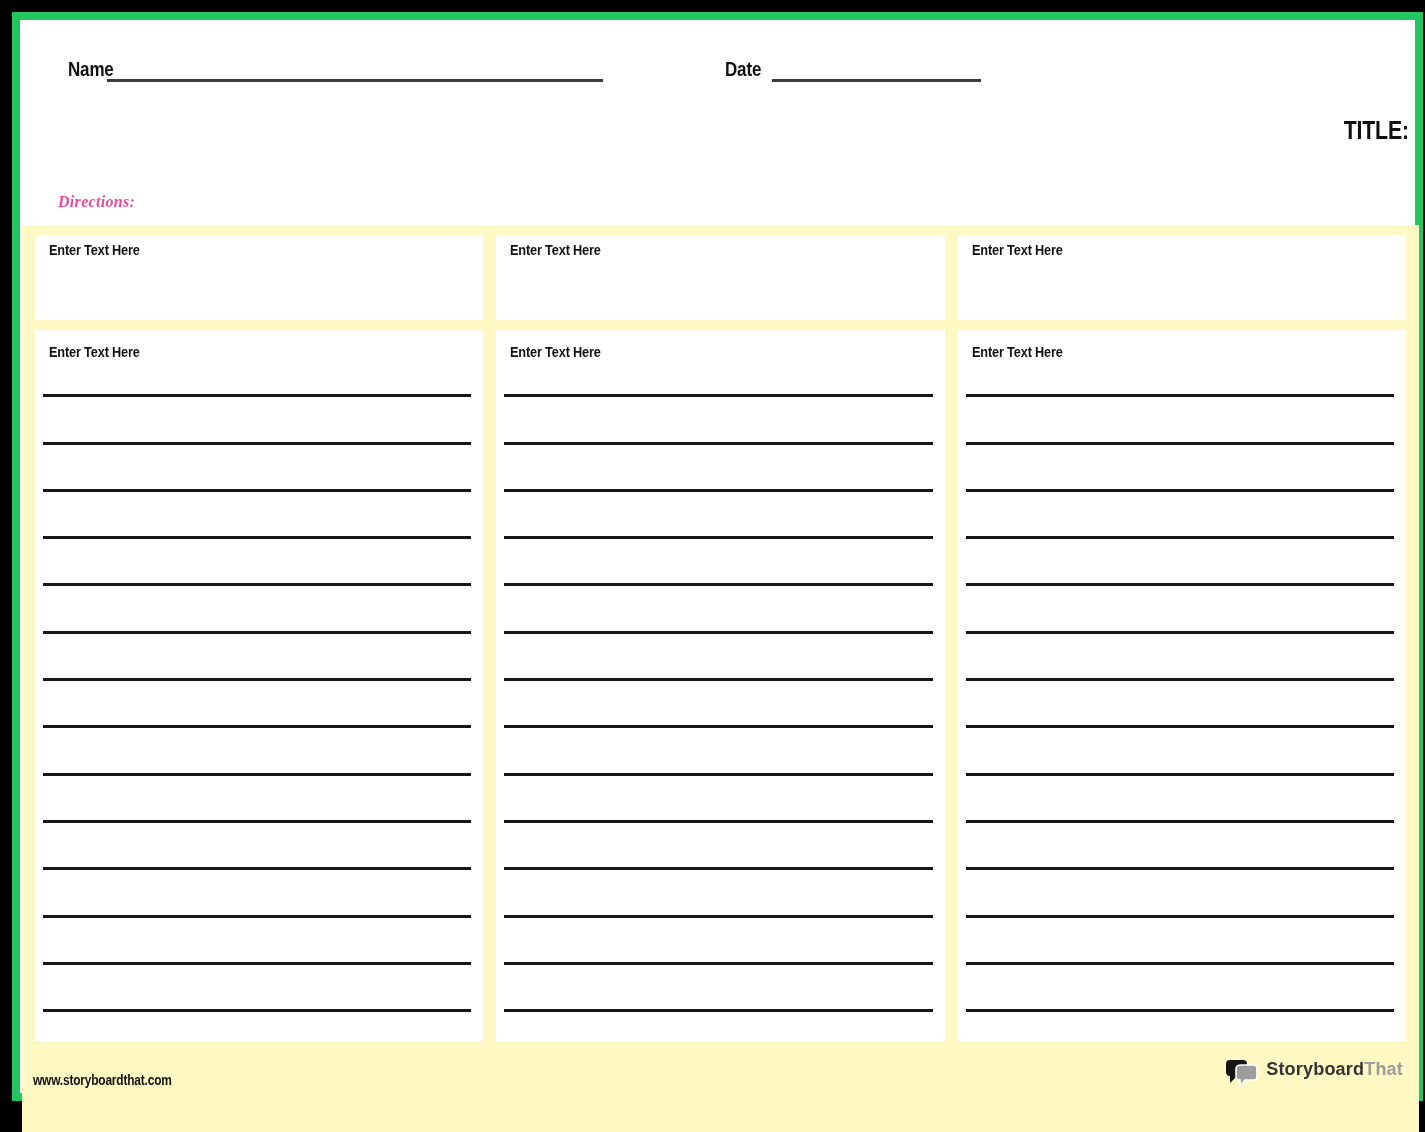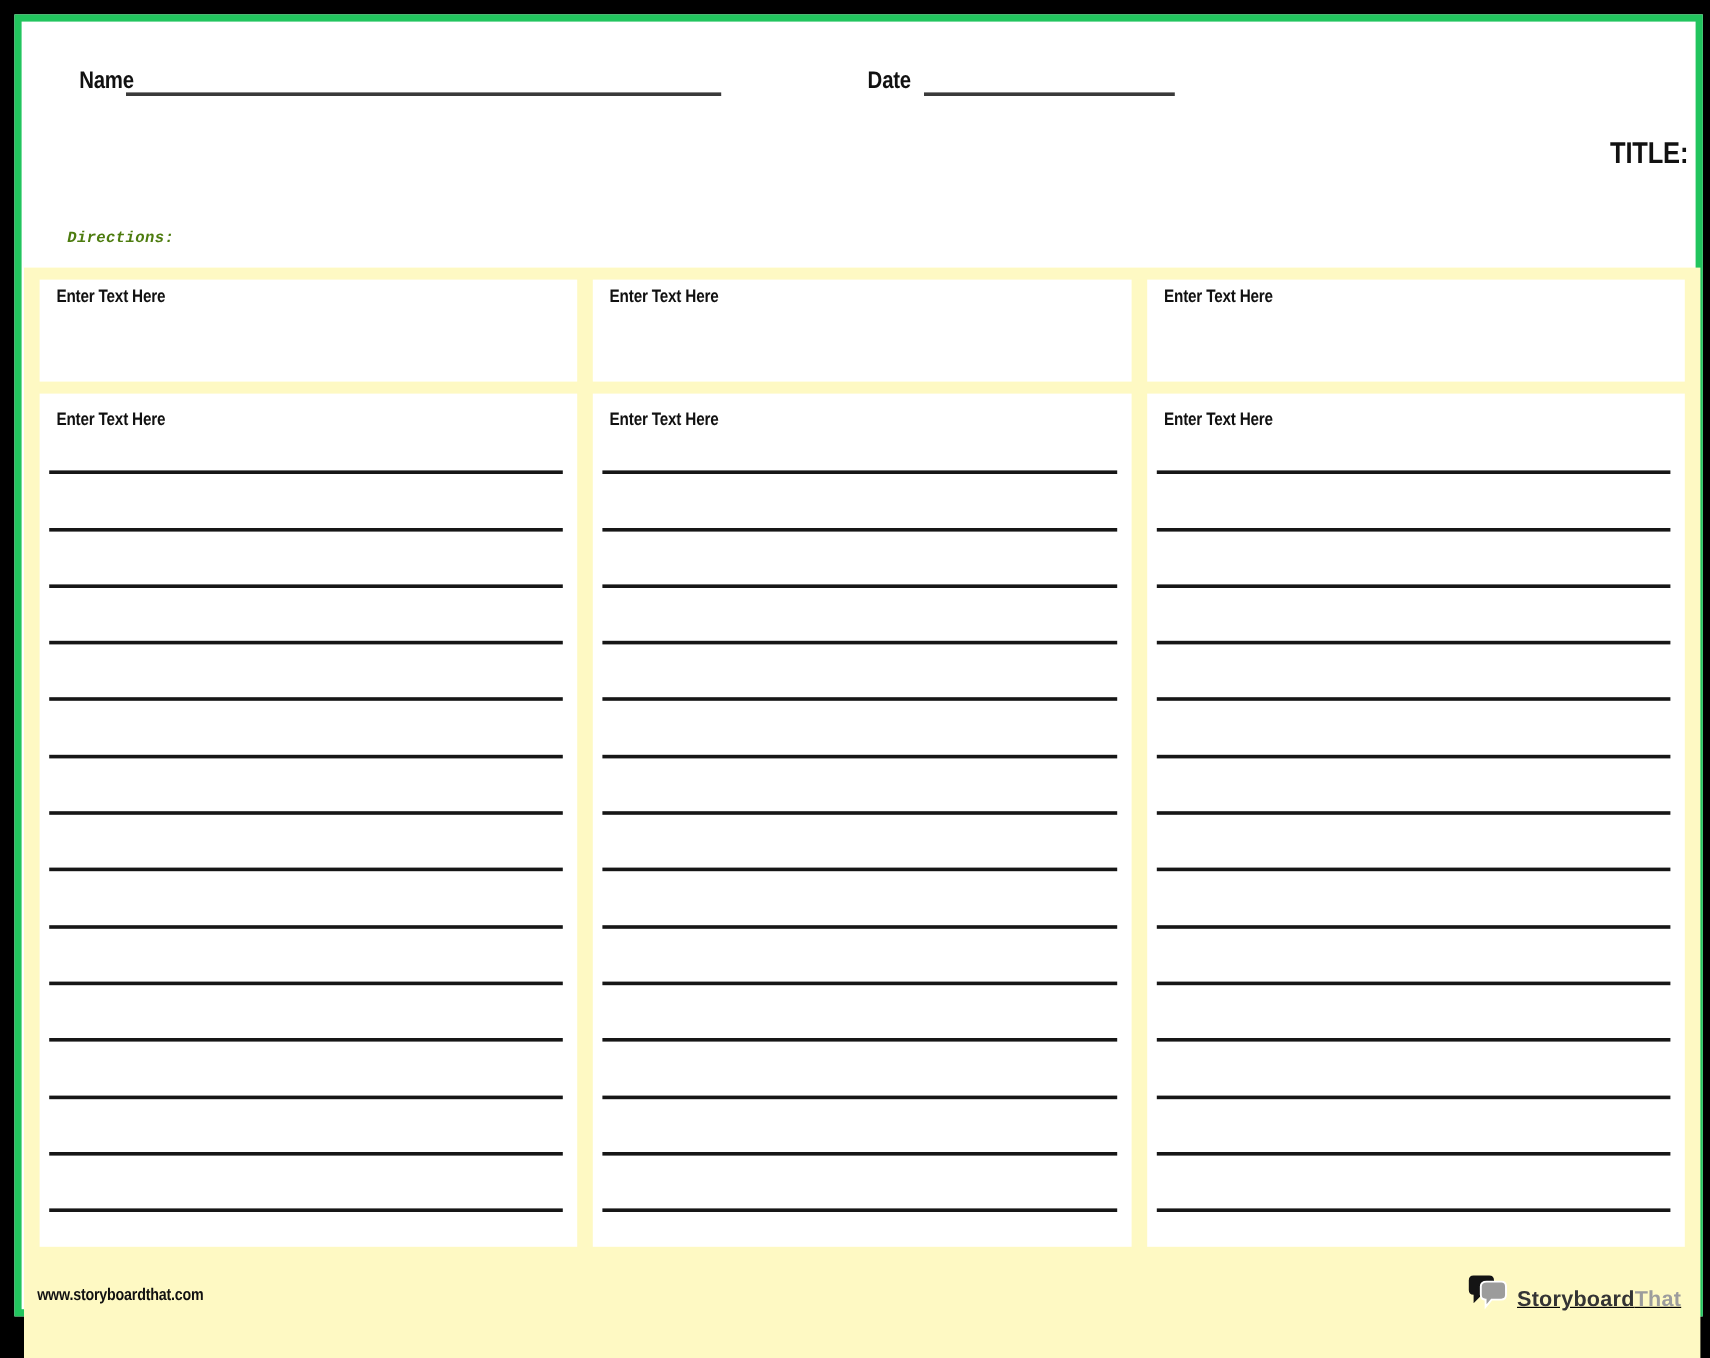--- a/index.html
+++ b/index.html
@@ -2,43 +2,43 @@
 <html><head>
 <meta charset="utf-8">
 <style>
   html,body{margin:0;padding:0;background:#000;}
   .canvas{
     position:relative;width:1425px;height:1132px;background:#000;overflow:hidden;
     font-family:"Liberation Sans",sans-serif;
   }
   .page{
     position:absolute;left:12px;top:12px;width:1395px;height:1073px;
-    background:#fff;border:6px solid #22c55e;
+    background:#fff;border:8px solid #22c55e;
   }
   
   .cond{
     display:inline-block;
     font-weight:700;
     transform:scaleX(0.85);
     transform-origin:0 50%;
     letter-spacing:-0.2px;
     color:#111;
     white-space:nowrap;
   }
   .cond-center{transform-origin:50% 50%;}
   .name-label{position:absolute;left:48px;top:38px;font-size:20px;}
   .date-label{position:absolute;left:705px;top:38px;font-size:20px;}
   .name-line{position:absolute;left:87px;top:59px;width:496px;height:3px;background:#3a3a3a;}
   .date-line{position:absolute;left:752px;top:59px;width:209px;height:3px;background:#3a3a3a;}
   .title-row{position:absolute;left:0;top:96px;width:100%;text-align:right;}
   .title-row .cond{font-size:25px;}
   .directions{
     position:absolute;left:38px;top:173px;
-    font-family:Liberation Mono, monospace;
-    font-style:italic;font-weight:700;font-size:13px;color:#4d7c0f;
+    font-family:Liberation Serif, serif;
+    font-style:italic;font-weight:700;font-size:16px;color:#ec4899;
     letter-spacing:0.3px;
   }
   .worksheet-table{
     position:absolute;left:2px;top:205px;  
     width:1397px;height:968px;
     background:#fef9c3;
     display:grid;
     grid-template-columns:1fr 1fr 1fr;
     grid-template-rows:85px 711px;
     column-gap:13px;row-gap:10px;
@@ -49,21 +49,21 @@
   .cell-label{padding:6px 0 0 14px;font-size:15px;}
   .body-cell .cell-label{padding-top:13px;}
   .lines{position:absolute;left:8px;right:12px;top:20px;}
   .writing-line{
     height:47.3px;box-sizing:border-box;
     border-bottom:3px solid var(--line-color,#161616);
   }
   .footer-site{position:absolute;left:13px;top:1052px;font-size:14px;}
   .logo{
     position:absolute;right:12px;top:1039px;height:36px;
-    display:flex;align-items:flex-end;gap:7px;text-decoration:underline;
+    display:flex;align-items:flex-start;gap:7px;
   }
   .logo-text{font-size:18px;font-weight:700;letter-spacing:0.2px;}
   .logo-dark{color:var(--logo-primary,#343434);}
   .logo-gray{color:var(--logo-secondary,#9c9c9c);}
 </style>
 </head>
 <body>
 
 <div class="canvas" style="--line-color: #161616; --logo-primary: #343434; --logo-secondary: #9c9c9c;">
   <div class="page">

